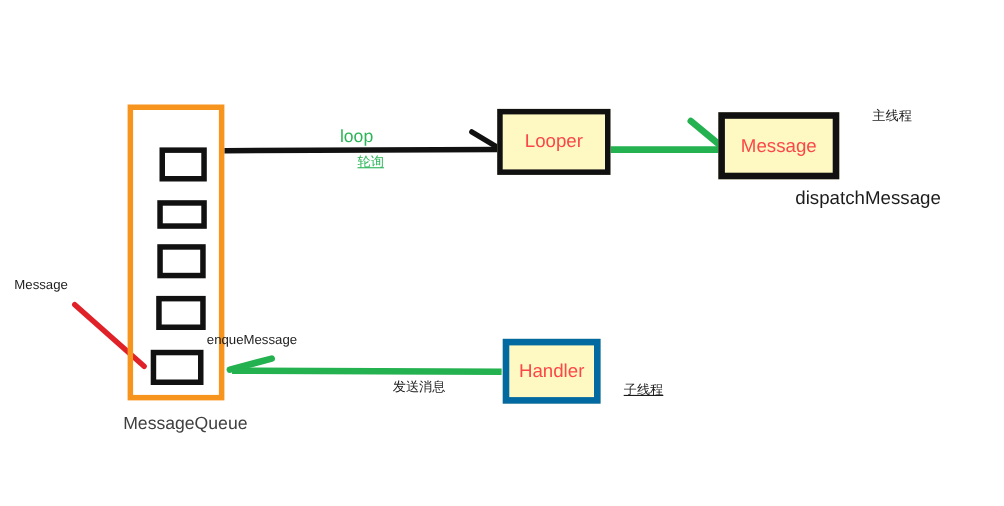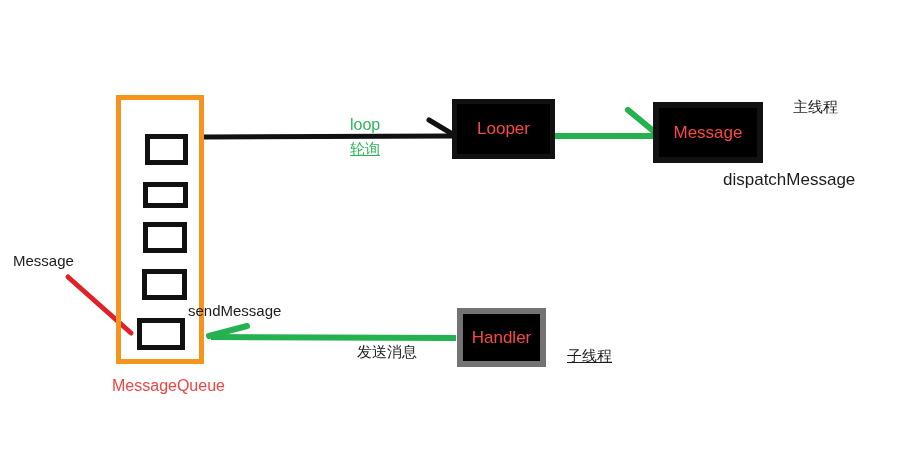--- a/index.html
+++ b/index.html
@@ -31,43 +31,43 @@
     background: #ffffff;
   }
   .slot.s1 { left: 145px; top: 134px; width: 43px; height: 31px; }
   .slot.s2 { left: 143px; top: 182px; width: 45px; height: 26px; }
   .slot.s3 { left: 143px; top: 222px; width: 44px; height: 31px; }
   .slot.s4 { left: 142px; top: 269px; width: 45px; height: 31px; }
   .slot.s5 { left: 137px; top: 318px; width: 48px; height: 32px; }
   .node {
     position: absolute;
     box-sizing: border-box;
-    background: #000000;
+    background: #fef9c3;
     display: flex;
     align-items: center;
     justify-content: center;
     color: #fb4747;
     font-size: 17px;
   }
   .node.looper  { left: 452px; top:  99px; width: 103px; height: 60px; border: 5px solid #111111; }
   .node.message { left: 653px; top: 102px; width: 110px; height: 61px; border: 6px solid #111111; }
-  .node.handler { left: 457px; top: 308px; width:  89px; height: 59px; border: 6px solid #737373; }
+  .node.handler { left: 457px; top: 308px; width:  89px; height: 59px; border: 6px solid #0369a1; }
   .label {
     position: absolute;
     color: #1c1c1c;
-    font-size: 15px;
+    font-size: 12px;
     white-space: nowrap;
     line-height: 1.2;
   }
-  .label.green  { color: #2cb558; margin-left: 41px; }
-  .label.orange { color: #ef4444; font-size: 16px; }
+  .label.green  { color: #2cb558; }
+  .label.orange { color: #404040; font-size: 16px; }
   .label.big    { font-size: 17px; }
   .lbl-message-left { left:  13px; top: 252px; }
   .lbl-loop-en      { left: 309px; top: 115px; font-size: 16px; }
-  .lbl-loop-zh      { left: 309px; top: 140px; text-decoration: underline; }
+  .lbl-loop-zh      { left: 325px; top: 140px; text-decoration: underline; }
   .lbl-enqueue      { left: 188px; top: 302px; }
   .lbl-send-en      { left: 337px; top: 314px; }
   .lbl-send-zh      { left: 357px; top: 345px; font-family: Liberation Mono, monospace; }
   .lbl-main-thread  { left: 793px; top:  98px; }
   .lbl-dispatch     { left: 723px; top: 170px; }
   .lbl-handlermsg   { left: 722px; top: 192px; }
   .lbl-child-thread { left: 567px; top: 347px; text-decoration: underline; }
   .lbl-queue        { left: 112px; top: 376px; }
 </style>
 </head>
@@ -104,20 +104,20 @@
   <div class="node message">
     <span>Message</span>
   </div>
   <div class="node handler">
     <span>Handler</span>
   </div>
 
   <div class="label lbl-message-left">Message</div>
   <div class="label green lbl-loop-en">loop</div>
   <div class="label green lbl-loop-zh">轮询</div>
-  <div class="label lbl-enqueue">sendMessage</div>
+  <div class="label lbl-enqueue">enqueMessage</div>
   <div class="label lbl-send-zh">发送消息</div>
   <div class="label lbl-main-thread">主线程</div>
   <div class="label big lbl-dispatch">dispatchMessage</div>
   <div class="label lbl-child-thread">子线程</div>
   <div class="label orange lbl-queue">MessageQueue</div>
 
 </div>
 
 </body></html>

